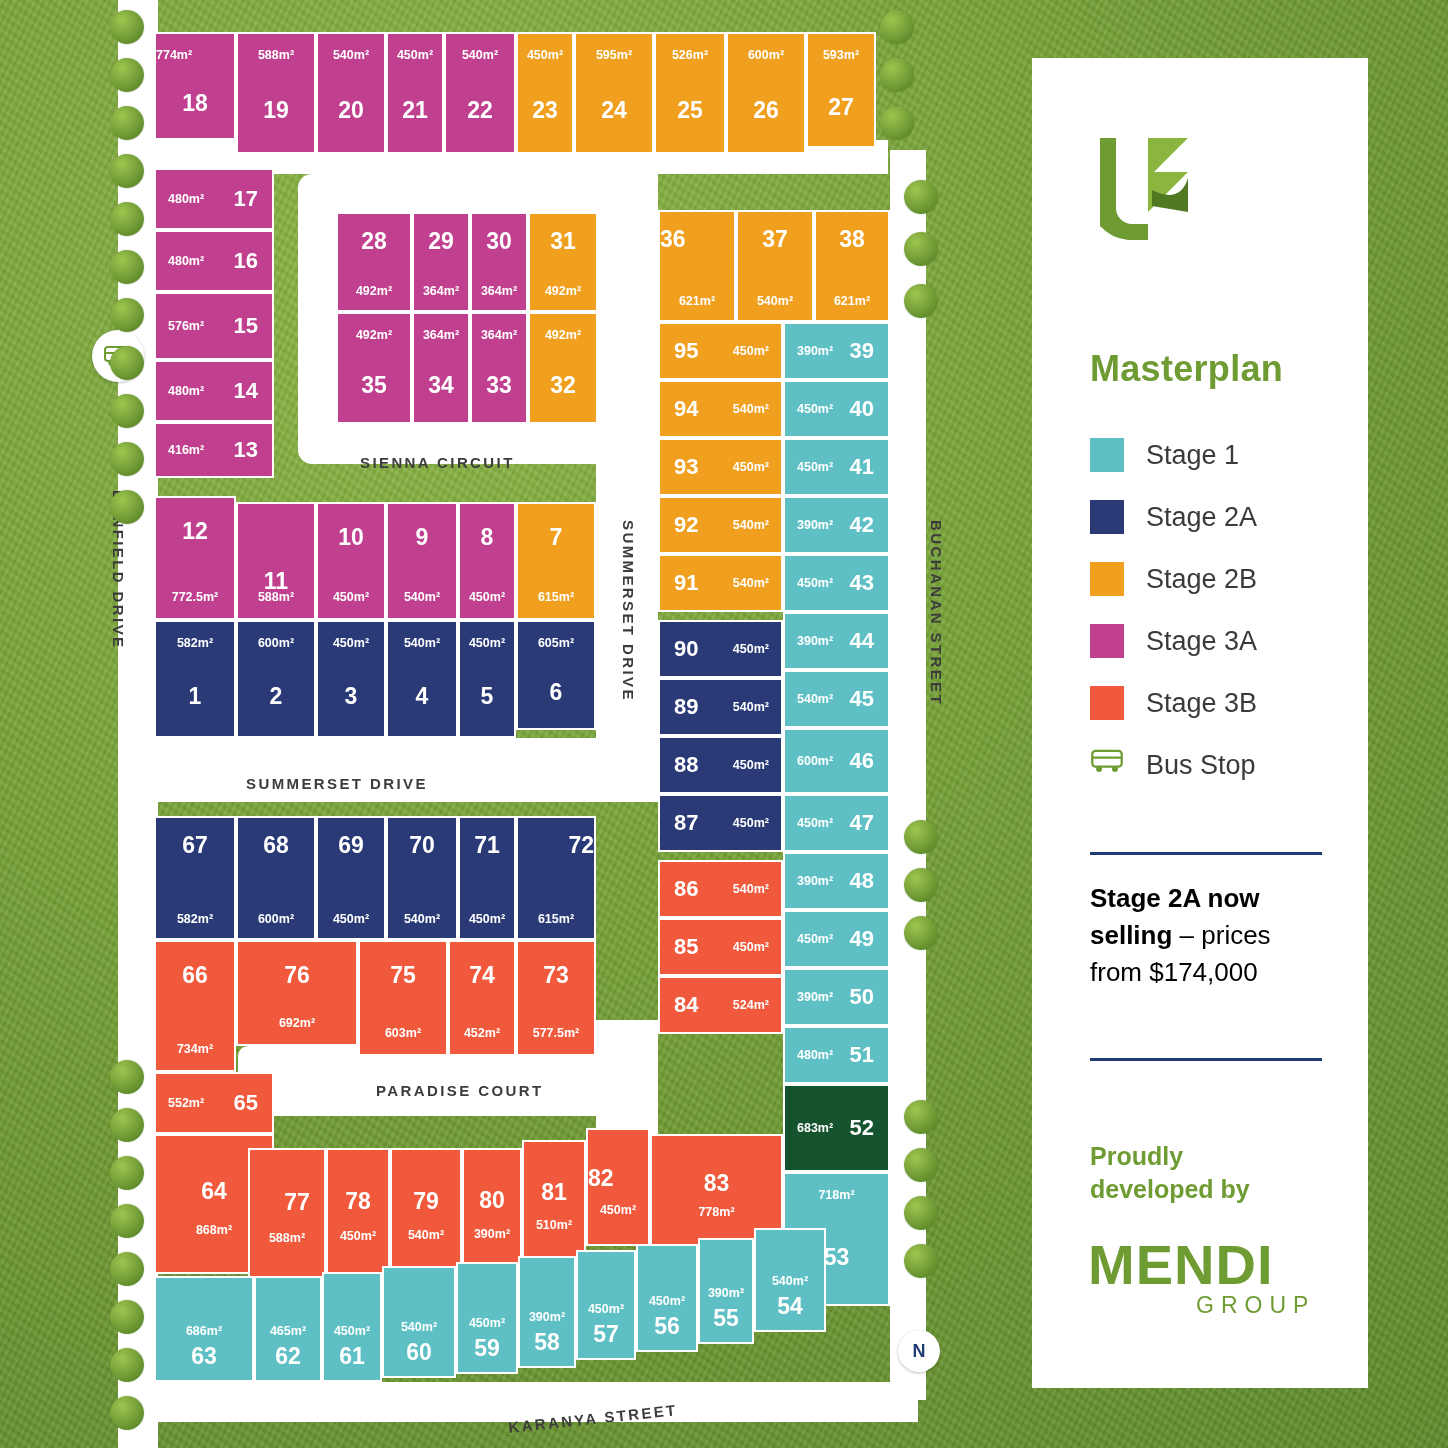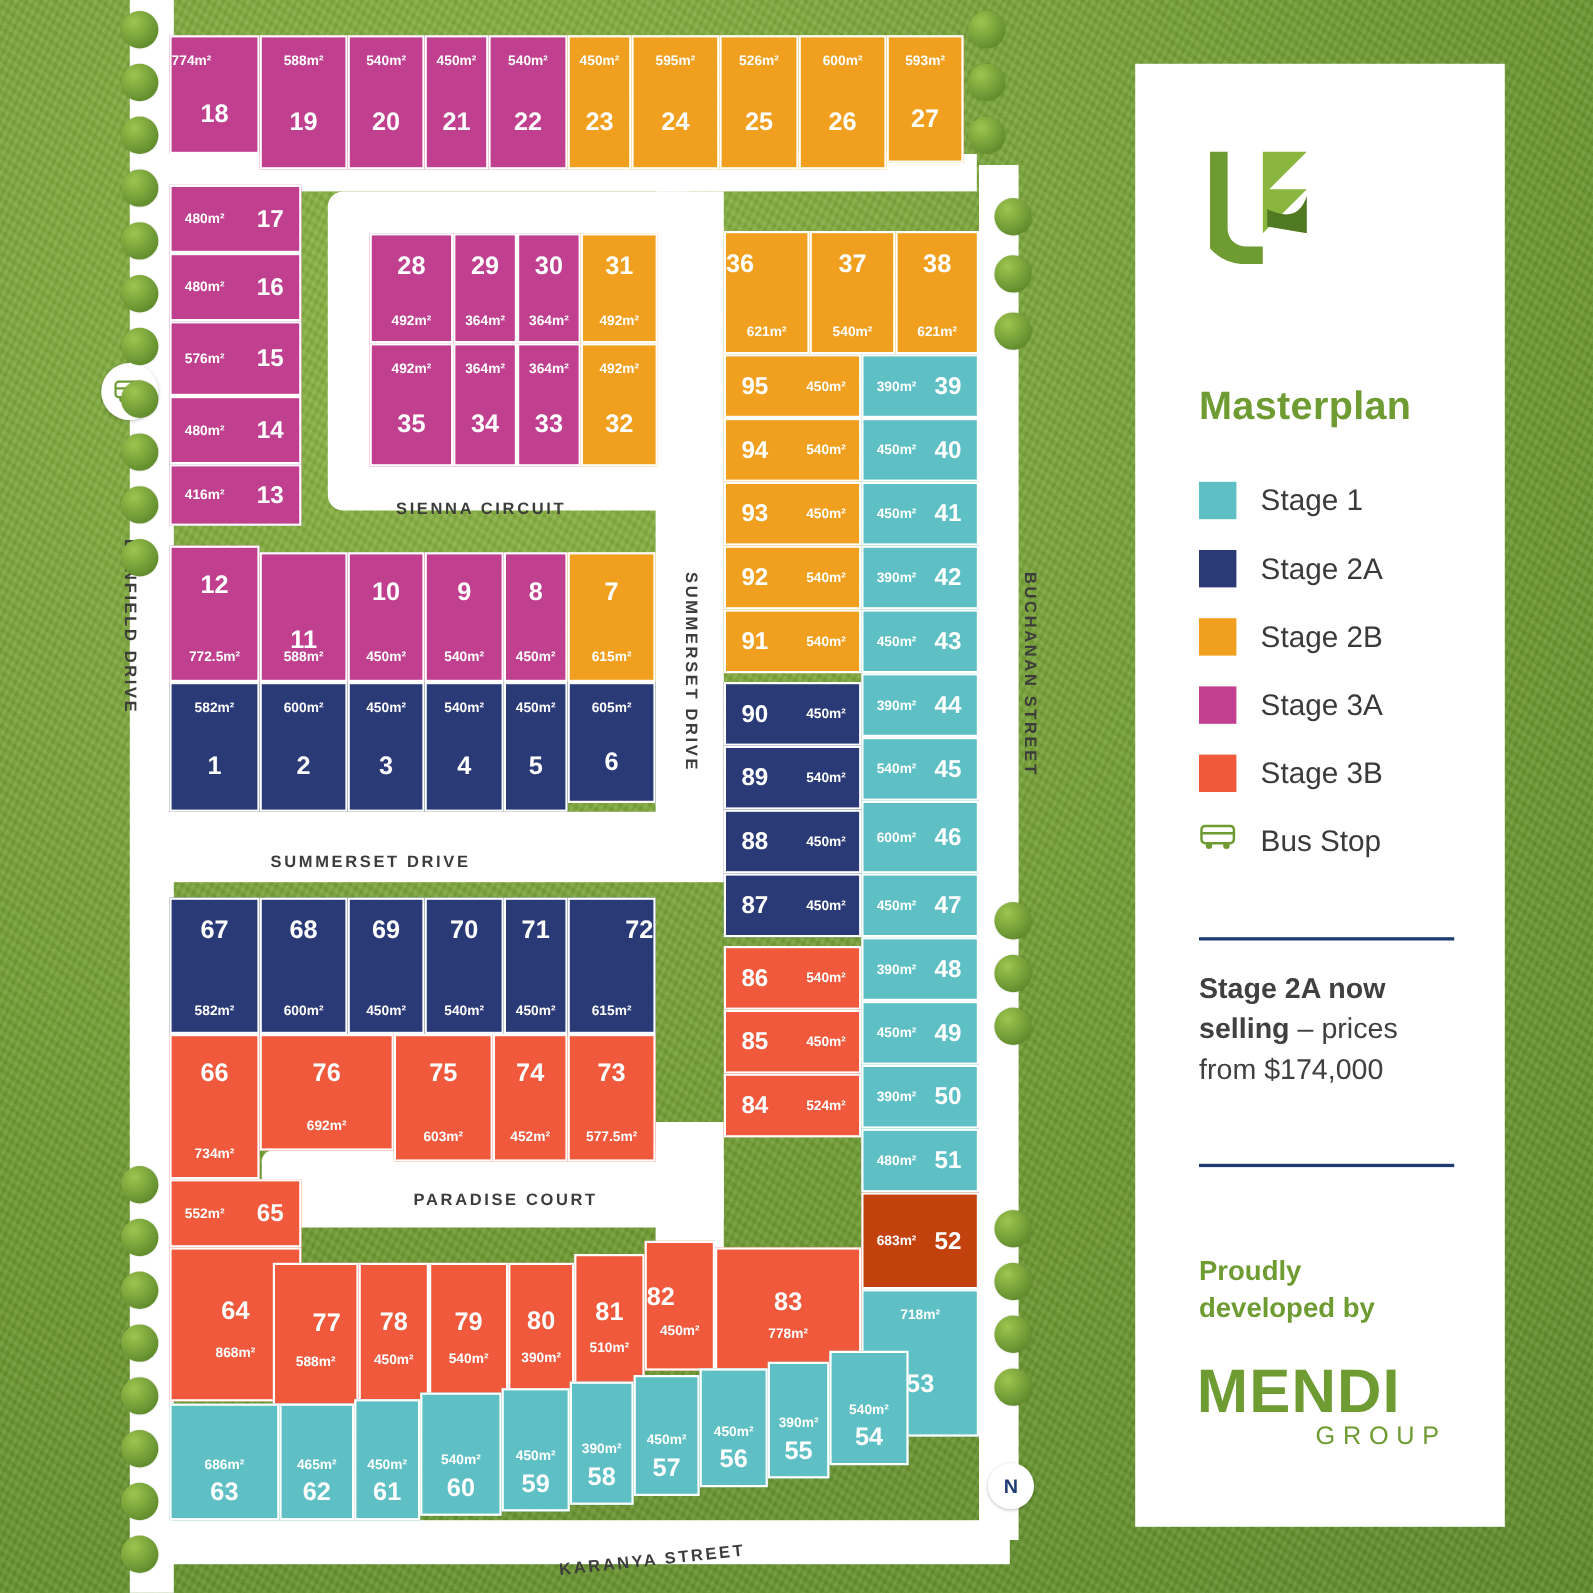--- a/index.html
+++ b/index.html
@@ -55,21 +55,21 @@
   .mp-title{
     position:absolute;left:1090px;top:348px;font-size:36px;font-weight:700;color:#6f9b33;
     letter-spacing:.3px;
   }
   .legend{position:absolute;left:1090px;top:424px;width:250px;}
   .legend-row{display:flex;align-items:center;height:62px;}
   .swatch{width:34px;height:34px;margin-right:22px;flex:0 0 auto;}
   .legend-label{font-size:27px;color:#3a3a38;}
   .rule{position:absolute;left:1090px;width:232px;height:3px;background:#1f3b73;}
   .selling{
-    position:absolute;left:1090px;top:880px;width:245px;font-size:26px;line-height:1.42;color:#404040;
+    position:absolute;left:1090px;top:880px;width:245px;font-size:26px;line-height:1.42;color:#000000;
   }
   .selling b{font-weight:700;}
   .proudly{
     position:absolute;left:1090px;top:1140px;font-size:25px;font-weight:700;color:#6f9b33;line-height:1.3;
   }
   .mendi{position:absolute;left:1088px;top:1232px;font-size:56px;font-weight:700;color:#6f9b33;letter-spacing:1px;}
   .mendi-sub{position:absolute;left:1196px;top:1292px;font-size:23px;color:#6f9b33;letter-spacing:7px;}
   .vert{writing-mode:vertical-rl;}
 </style>
 </head>
@@ -295,21 +295,21 @@
         <span class="num" style="right: 14px; top: 50%; transform: translateY(-50%); font-size: 22px;">49</span>
       </div>
       <div class="lot" style="left: 655px; top: 968px; width: 107px; height: 58px; background: rgb(94, 192, 196);">
         <span class="area" style="left: 12px; top: 50%; transform: translateY(-50%); font-size: 12.5px;">390m²</span>
         <span class="num" style="right: 14px; top: 50%; transform: translateY(-50%); font-size: 22px;">50</span>
       </div>
       <div class="lot" style="left: 655px; top: 1026px; width: 107px; height: 58px; background: rgb(94, 192, 196);">
         <span class="area" style="left: 12px; top: 50%; transform: translateY(-50%); font-size: 12.5px;">480m²</span>
         <span class="num" style="right: 14px; top: 50%; transform: translateY(-50%); font-size: 22px;">51</span>
       </div>
-      <div class="lot" style="left: 655px; top: 1084px; width: 107px; height: 88px; background: #c2410c;">
+      <div class="lot" style="left: 655px; top: 1084px; width: 107px; height: 88px; background: #14532d;">
         <span class="area" style="left: 12px; top: 50%; transform: translateY(-50%); font-size: 12.5px;">683m²</span>
         <span class="num" style="right: 14px; top: 50%; transform: translateY(-50%); font-size: 22px;">52</span>
       </div>
       <div class="lot" style="left: 655px; top: 1172px; width: 107px; height: 134px; background: rgb(94, 192, 196);">
         <span class="area" style="left: 0px; right: 0px; text-align: center; top: 14px; font-size: 12.5px;">718m²</span>
         <span class="num" style="left: 0px; right: 0px; text-align: center; top: 69.68px; font-size: 23px;">53</span>
       </div>
       <div class="lot" style="left: 26px; top: 496px; width: 82px; height: 124px; background: rgb(192, 64, 143);">
         <span class="area" style="left: 0px; right: 0px; text-align: center; bottom: 14px; font-size: 12.5px;">772.5m²</span>
         <span class="num" style="left: 0px; right: 0px; text-align: center; top: 20px; font-size: 23px;">12</span>

